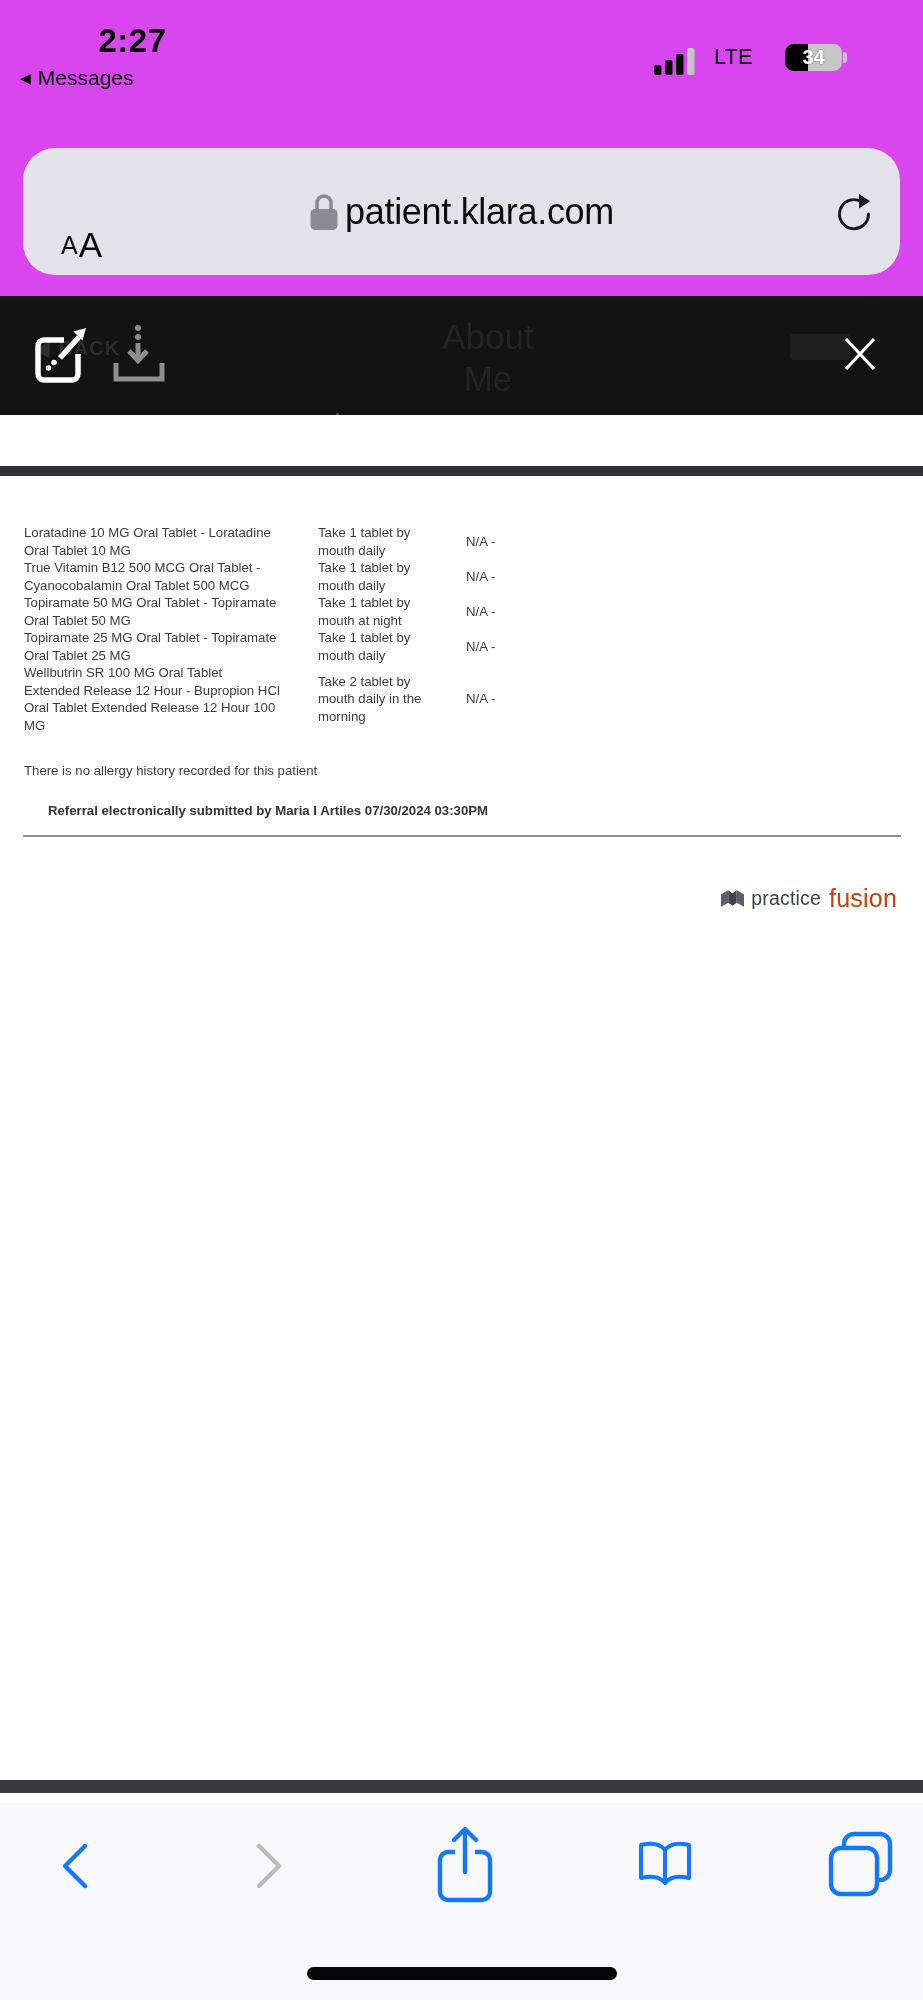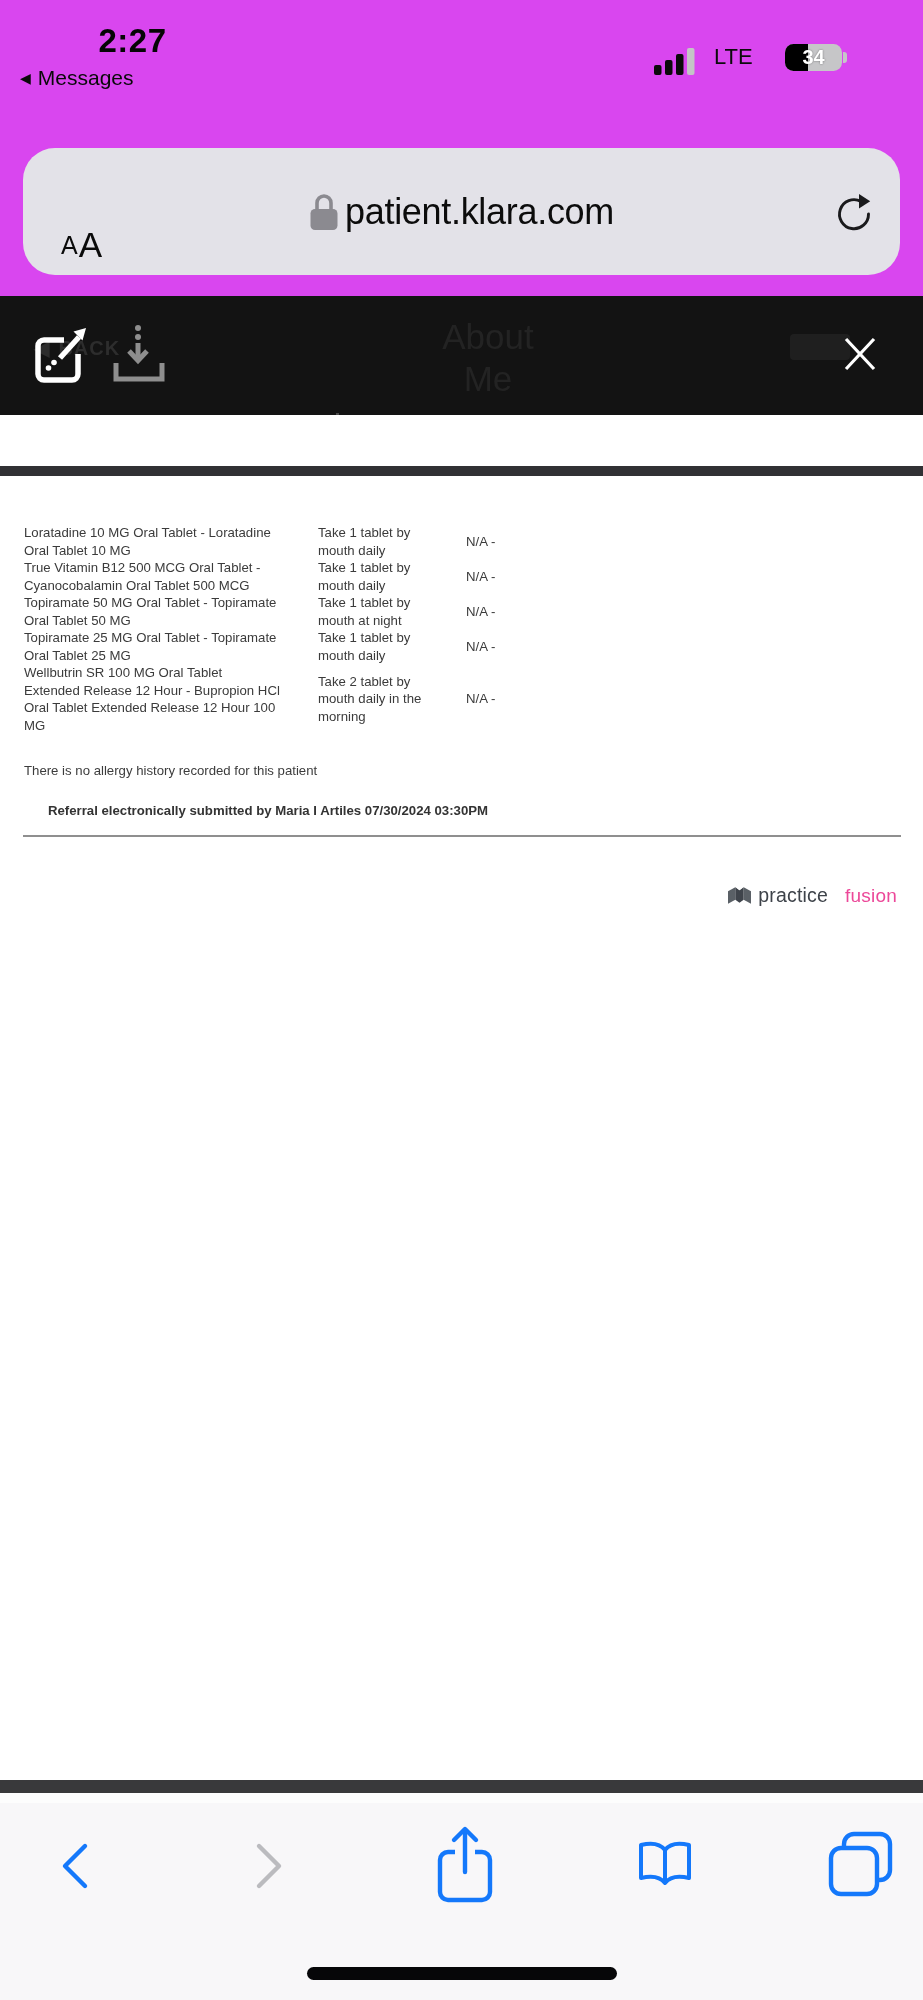--- a/index.html
+++ b/index.html
@@ -58,21 +58,21 @@
   .med-table td { vertical-align:middle; padding:0; }
   .med-table td.c-name { width:294px; padding-right:38px;margin-top:28px; }
   .med-table td.c-sig  { width:148px; padding-right:26px; }
   .med-table td.c-note { white-space:nowrap; }
   .allergy-note { position:absolute; top:763px; left:24px; font-size:13.2px; color:#3c3c3c; }
   .referral-note { position:absolute; top:803px; left:40px; font-size:13.2px; font-weight:700; color:#333;margin-left:8px; }
   .doc-rule { position:absolute; top:835px; left:23px; width:878px; border:none;
               border-top:2px solid #8f8f8f; }
   .pf-logo { position:absolute; top:884px; right:26px; display:flex; align-items:center; gap:7px; }
   .pf-word1 { font-size:19.5px; color:#3e434a; letter-spacing:.2px; }
-  .pf-word2 { font-size:19px; color:#ec4899; letter-spacing:.2px; margin-left:10px; }
+  .pf-word2 { font-size:25px; color:#c2410c; letter-spacing:.2px; margin-left:1px; }
   
   .bottom-dark { position:absolute; top:1780px; left:0; width:923px; height:13px; background:#39393b; }
   .bottom-white { position:absolute; top:1793px; left:0; width:923px; height:10px; background:#fdfdfd; }
   .toolbar { position:absolute; top:1803px; left:0; width:923px; height:197px; background:#f8f7f9; }
   .tb-ic { position:absolute; }
   .tb-back { left:58px; top:39px; }
   .tb-fwd { left:252px; top:39px; }
   .tb-share { left:437px; top:21px; }
   .tb-book { left:636px; top:37px; }
   .tb-tabs { left:827px; top:27px; }

